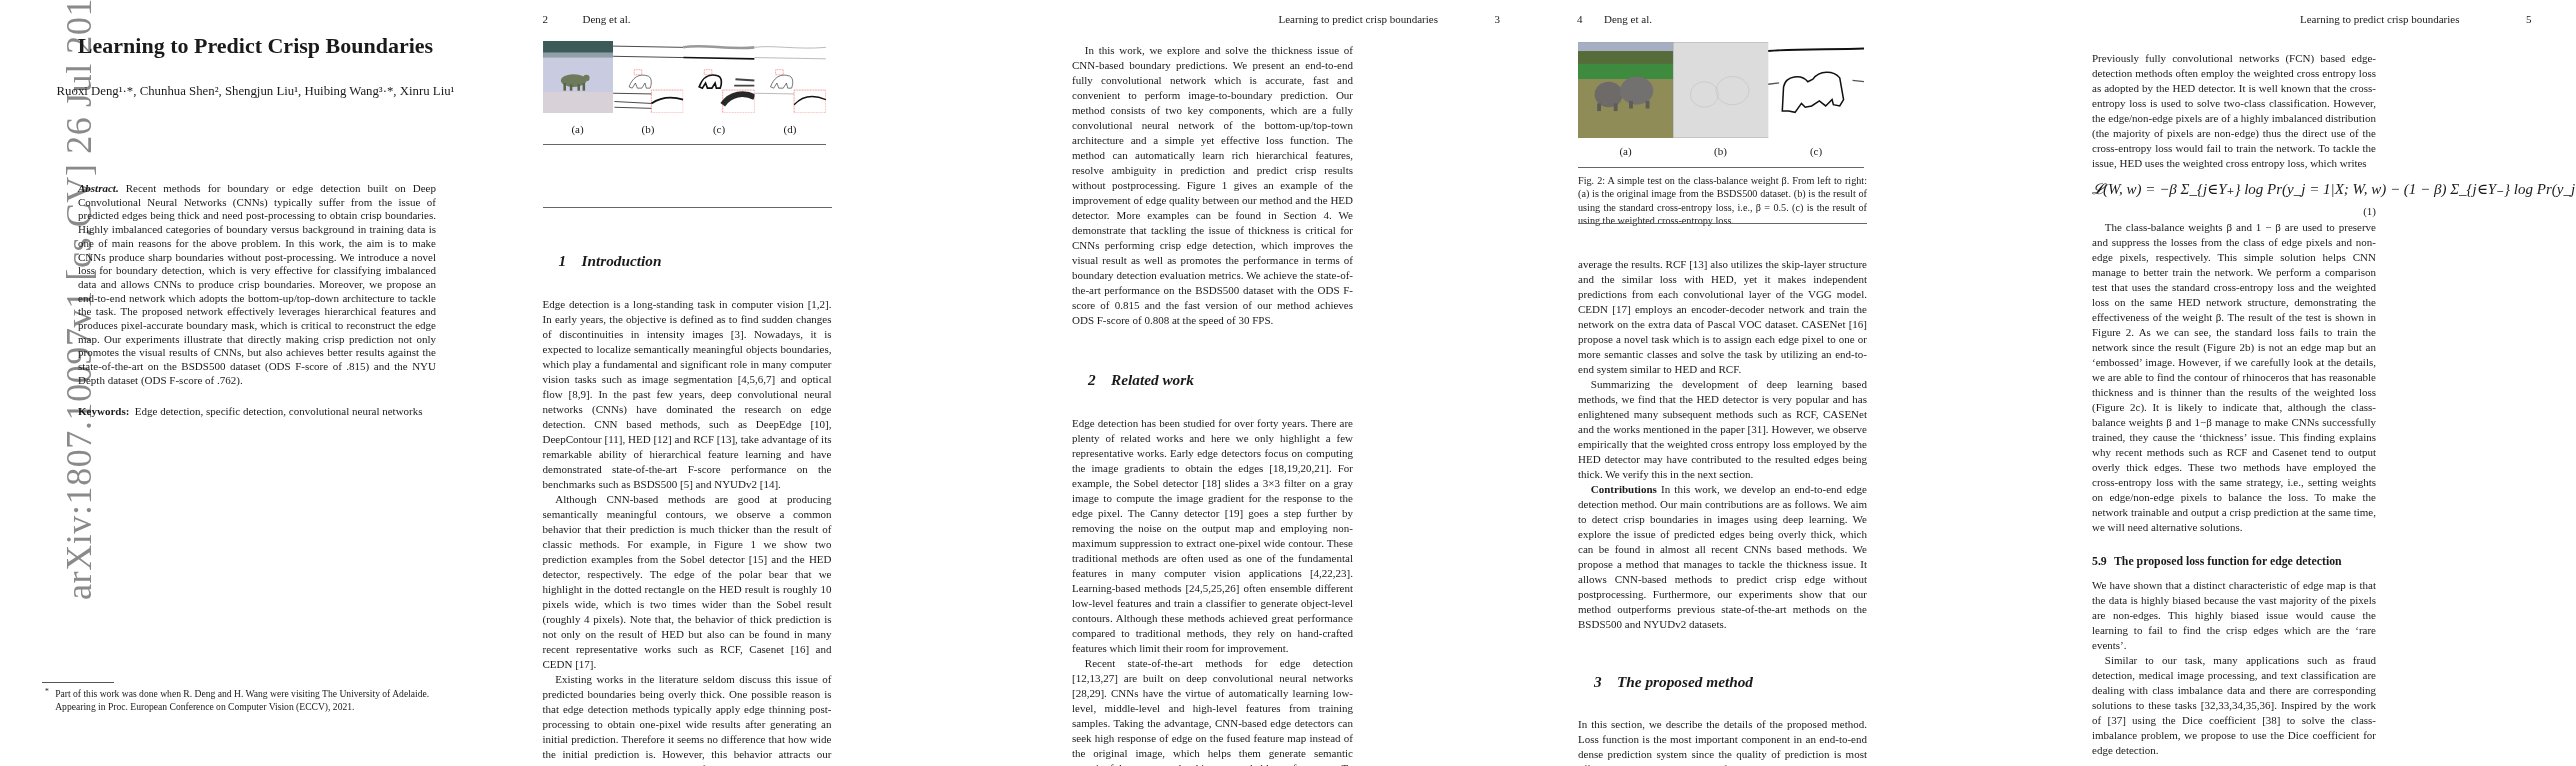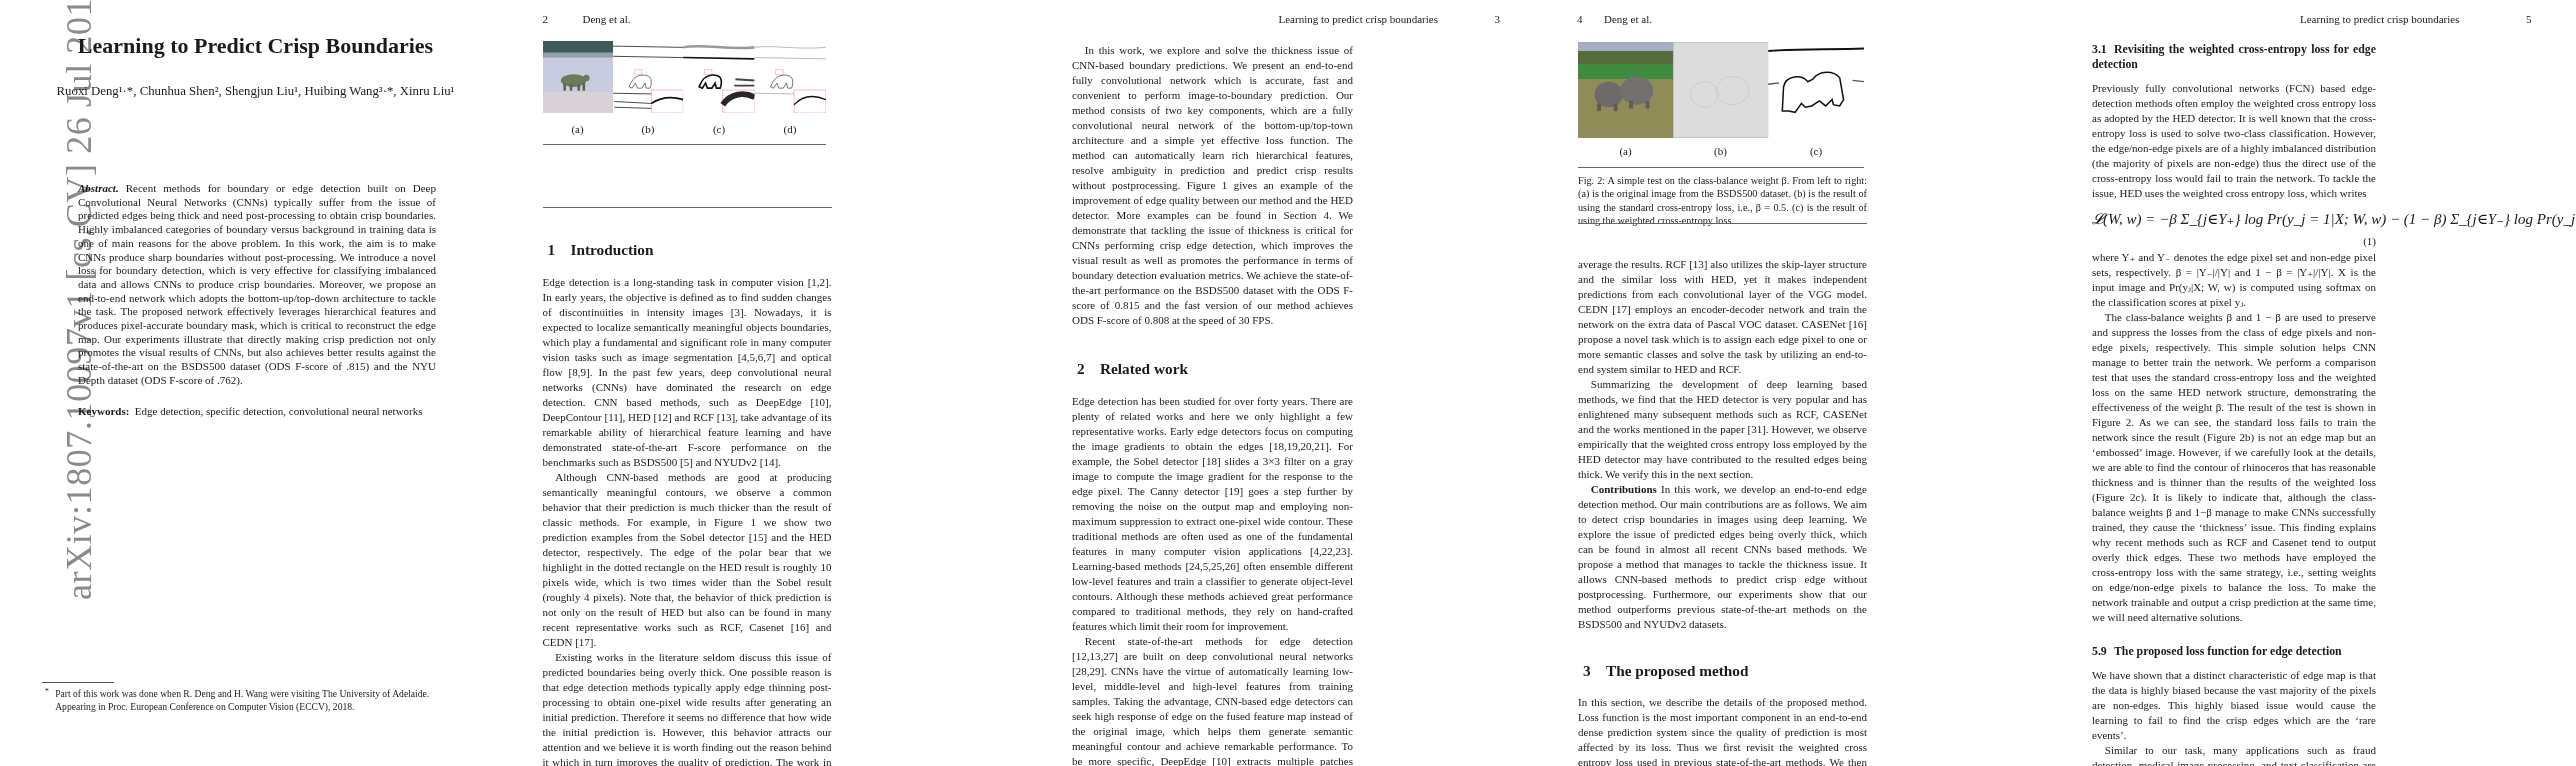--- a/index.html
+++ b/index.html
@@ -15,21 +15,21 @@
   .abstract b{font-weight:bold;font-style:italic;}
   .keywords{position:absolute;left:78px;width:358px;top:405px;font-size:11px;line-height:13.7px;}
   .fnrule{position:absolute;left:42px;top:682px;width:72px;border-top:1px solid #555;}
   .footnote{position:absolute;left:45px;width:409px;top:687px;font-size:9.6px;line-height:13.4px;padding-left:10.2px;}
   .footnote .star{position:absolute;left:0;top:-1.9px;font-size:7.7px;}
   .runhead{position:absolute;top:12.8px;font-size:11px;}
   .runhead .num{position:absolute;}
   .body{position:absolute;font-size:11px;line-height:15px;text-align:justify;hyphens:auto;}
   .body p{margin:0;text-indent:12.8px;}
   .body p.noind{text-indent:0;}
-  h2{margin:5px;font-size:15.3px;font-weight:bold;}
+  h2{margin:16px;font-size:15.3px;font-weight:bold;font-style:italic;}
   h2 .sn{display:inline-block;width:23px;}
   h3{margin:0;font-size:11.8px;font-weight:bold;}
   h3 .sn{display:inline-block;width:22px;}
   .caption{font-size:10.2px;line-height:13.4px;}
   .rule{position:absolute;border-top:1px solid #666;}
   .fig{position:absolute;}
   .sublabel{position:absolute;font-size:11px;text-align:center;}
   .eq{position:absolute;font-size:11.2px;font-style:italic;white-space:nowrap;}
   .eqnum{position:absolute;font-size:11px;}
 </style>
@@ -46,21 +46,21 @@
     <b>Abstract.</b>
     <span>Recent methods for boundary or edge detection built on Deep Convolutional Neural Networks (CNNs) typically suffer from the issue of predicted edges being thick and need post-processing to obtain crisp boundaries. Highly imbalanced categories of boundary versus background in training data is one of main reasons for the above problem. In this work, the aim is to make CNNs produce sharp boundaries without post-processing. We introduce a novel loss for boundary detection, which is very effective for classifying imbalanced data and allows CNNs to produce crisp boundaries. Moreover, we propose an end-to-end network which adopts the bottom-up/top-down architecture to tackle the task. The proposed network effectively leverages hierarchical features and produces pixel-accurate boundary mask, which is critical to reconstruct the edge map. Our experiments illustrate that directly making crisp prediction not only promotes the visual results of CNNs, but also achieves better results against the state-of-the-art on the BSDS500 dataset (ODS F-score of .815) and the NYU Depth dataset (ODS F-score of .762).</span>
   </div>
   <div class="keywords">
     <b>Keywords:</b>&nbsp;
     <span>Edge detection, specific detection, convolutional neural networks</span>
   </div>
   <div class="fnrule"></div>
   <div class="footnote">
     <span class="star">*</span>
-    <span>Part of this work was done when R. Deng and H. Wang were visiting The University of Adelaide. Appearing in Proc. European Conference on Computer Vision (ECCV), 2018.</span>
+    <span>Part of this work was done when R. Deng and H. Wang were visiting The University of Adelaide. Appearing in Proc. European Conference on Computer Vision (ECCV), 2021.</span>
   </div>
 </div>
 
 <div class="page p2">
   <div class="runhead" style="left:27.5px;width:460px;">
     <span class="num" style="left:0">2</span>
     <span class="num" style="left:40px">Deng et al.</span>
   </div>
   <div class="fig" style="left:27.5px;top:41px;width:283px;height:72px;">
     <svg width="283" height="72" viewBox="0 0 444 113">
@@ -188,28 +188,26 @@
     <p class="noind">In this section, we describe the details of the proposed method. Loss function is the most important component in an end-to-end dense prediction system since the quality of prediction is most affected by its loss. Thus we first revisit the weighted cross entropy loss used in previous state-of-the-art methods. We then propose our loss function for edge detection, including the loss based on image similarity and the network of bottom-up/top-down structure.</p>
   </div>
 </div>
 
 <div class="page p5">
   <div class="runhead" style="left:33px;width:447px;">
     <span class="num" style="left:206px">Learning to predict crisp boundaries</span>
     <span class="num" style="left:432px">5</span>
   </div>
   <div class="body" style="left:31px;width:284px;top:42px;">
-    <h3><span class="sn">3.1</span><span>Revisiting the weighted cross-entropy loss for edge detection</span></h3>
     <div style="height:9px"></div>
     <p class="noind">Previously fully convolutional networks (FCN) based edge-detection methods often employ the weighted cross entropy loss as adopted by the HED detector. It is well known that the cross-entropy loss is used to solve two-class classification. However, the edge/non-edge pixels are of a highly imbalanced distribution (the majority of pixels are non-edge) thus the direct use of the cross-entropy loss would fail to train the network. To tackle the issue, HED uses the weighted cross entropy loss, which writes</p>
     <div style="position:relative;height:49px;">
       <div class="eq" style="left:0;top:11px;font-size:15px;">𝓛(W, w) = −β Σ_{j∈Y₊} log Pr(y_j = 1|X; W, w) − (1 − β) Σ_{j∈Y₋} log Pr(y_j = 0|X; W, w),</div>
       <div class="eqnum" style="right:0;top:33px;">(1)</div>
     </div>
-    <p class="noind">where Y₊ and Y₋ denotes the edge pixel set and non-edge pixel sets, respectively. β = |Y₋|/|Y| and 1 − β = |Y₊|/|Y|. X is the input image and Pr(yⱼ|X; W, w) is computed using softmax on the classification scores at pixel yⱼ.</p>
     <p>The class-balance weights β and 1 − β are used to preserve and suppress the losses from the class of edge pixels and non-edge pixels, respectively. This simple solution helps CNN manage to better train the network. We perform a comparison test that uses the standard cross-entropy loss and the weighted loss on the same HED network structure, demonstrating the effectiveness of the weight β. The result of the test is shown in Figure 2. As we can see, the standard loss fails to train the network since the result (Figure 2b) is not an edge map but an ‘embossed’ image. However, if we carefully look at the details, we are able to find the contour of rhinoceros that has reasonable thickness and is thinner than the results of the weighted loss (Figure 2c). It is likely to indicate that, although the class-balance weights β and 1−β manage to make CNNs successfully trained, they cause the ‘thickness’ issue. This finding explains why recent methods such as RCF and Casenet tend to output overly thick edges. These two methods have employed the cross-entropy loss with the same strategy, i.e., setting weights on edge/non-edge pixels to balance the loss. To make the network trainable and output a crisp prediction at the same time, we will need alternative solutions.</p>
     <div style="height:19px"></div>
     <h3><span class="sn">5.9</span><span>The proposed loss function for edge detection</span></h3>
     <div style="height:9px"></div>
     <p class="noind">We have shown that a distinct characteristic of edge map is that the data is highly biased because the vast majority of the pixels are non-edges. This highly biased issue would cause the learning to fail to find the crisp edges which are the ‘rare events’.</p>
     <p>Similar to our task, many applications such as fraud detection, medical image processing, and text classification are dealing with class imbalance data and there are corresponding solutions to these tasks [32,33,34,35,36]. Inspired by the work of [37] using the Dice coefficient [38] to solve the class-imbalance problem, we propose to use the Dice coefficient for edge detection.</p>
 
   </div>
 </div>
 

